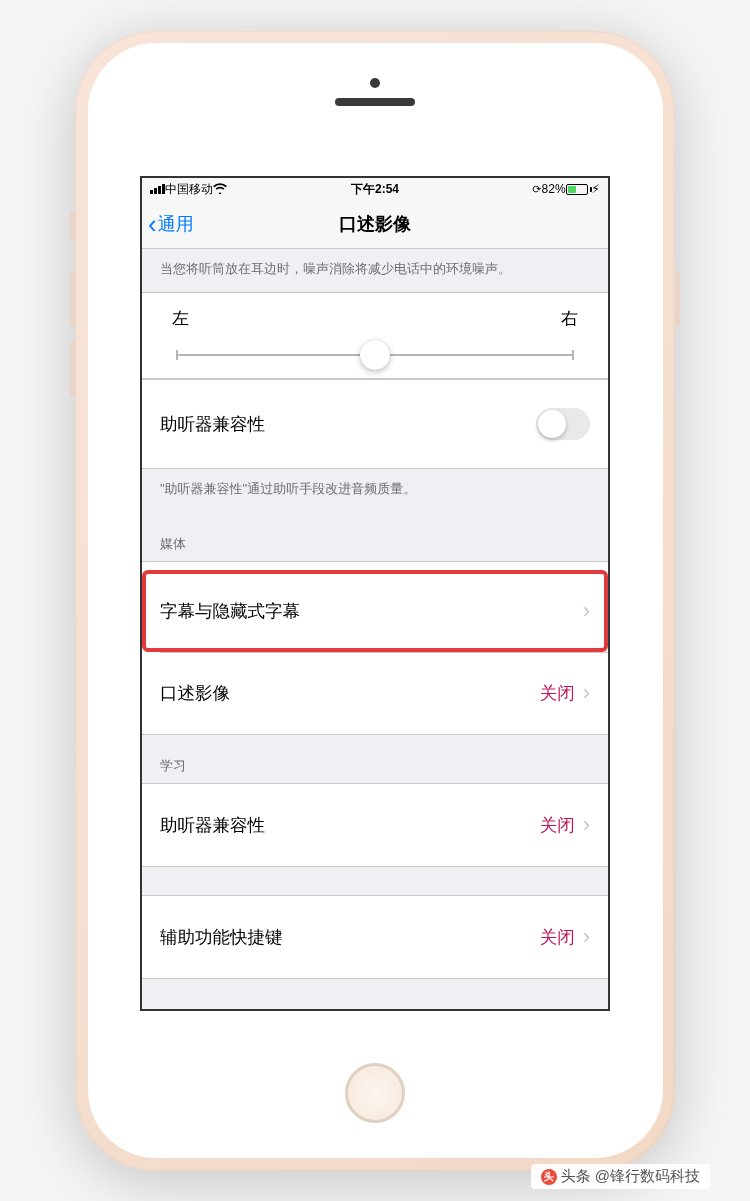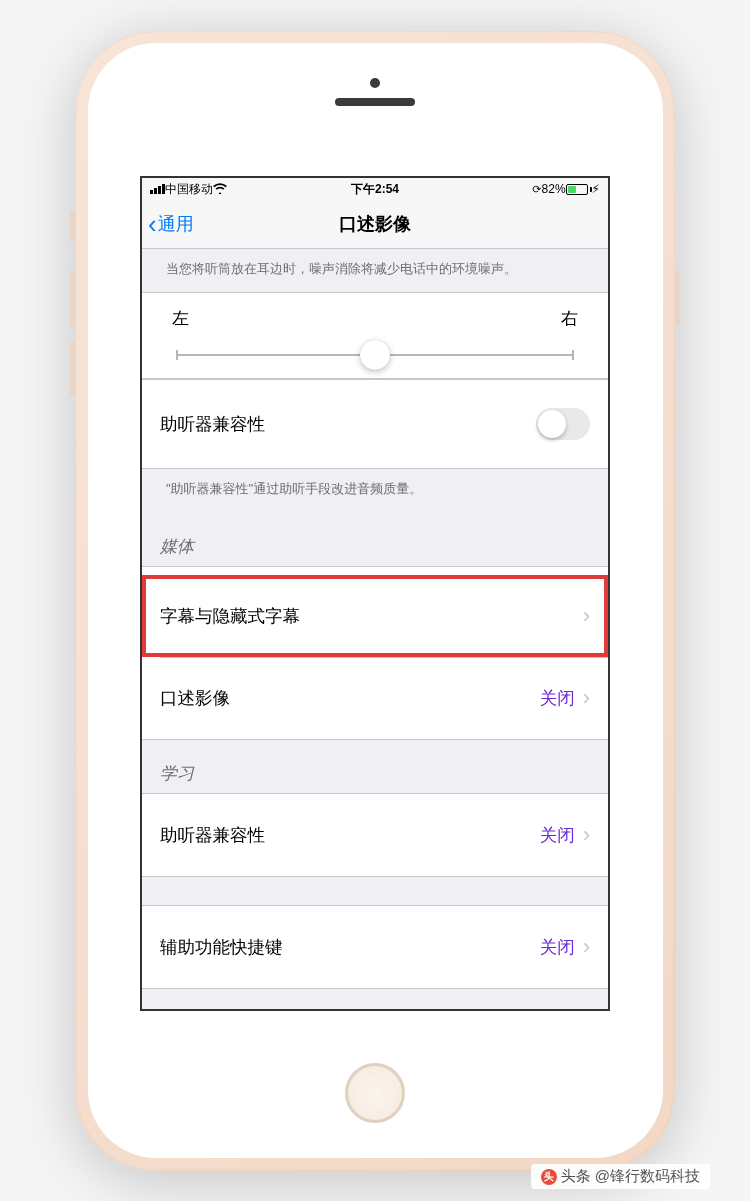--- a/index.html
+++ b/index.html
@@ -124,50 +124,50 @@
       position: absolute;
       left: 50%;
       transform: translateX(-50%);
       font-size: 18px;
       font-weight: 600;
       color: #000;
     }
     
     .content { flex: 1; overflow-y: auto; background: #efeff4; }
     .section-footer {
-      padding: 10px 24px 14px;
+      padding: 10px 18px 14px;
       font-size: 13px;
       color: #6d6d72;
       line-height: 1.5;
     }
     .section-header {
       padding: 22px 18px 8px;
-      font-size: 17px;
+      font-size: 13px;
       color: #6d6d72;
-      font-style: italic;
     }
     .cell-group { background: #fff; border-top: 1px solid #c8c7cc; border-bottom: 1px solid #c8c7cc; }
     .cell {
       display: flex;
       align-items: center;
       padding: 28px 18px;
       font-size: 17.5px;
       color: #000;
       position: relative;
       min-height: 50px;
+      border-radius: 6px;
     }
     .cell + .cell::before {
       content: "";
       position: absolute;
       top: 0; left: 18px; right: 0;
       height: 1px;
       background: #c8c7cc;
     }
     .cell-label { flex: 1; }
-    .cell-value { color: #6d28d9; font-size: 17.5px; margin-right: 8px; }
+    .cell-value { color: #be185d; font-size: 17.5px; margin-right: 8px; }
     .cell-chevron { color: #c7c7cc; font-size: 22px; font-weight: 300; }
     .highlighted {
       outline: 4px solid #e03a3a;
       outline-offset: -4px;
       z-index: 2;
       margin-top: 8px;
     }
     
     .slider-cell {
       background: #fff;

